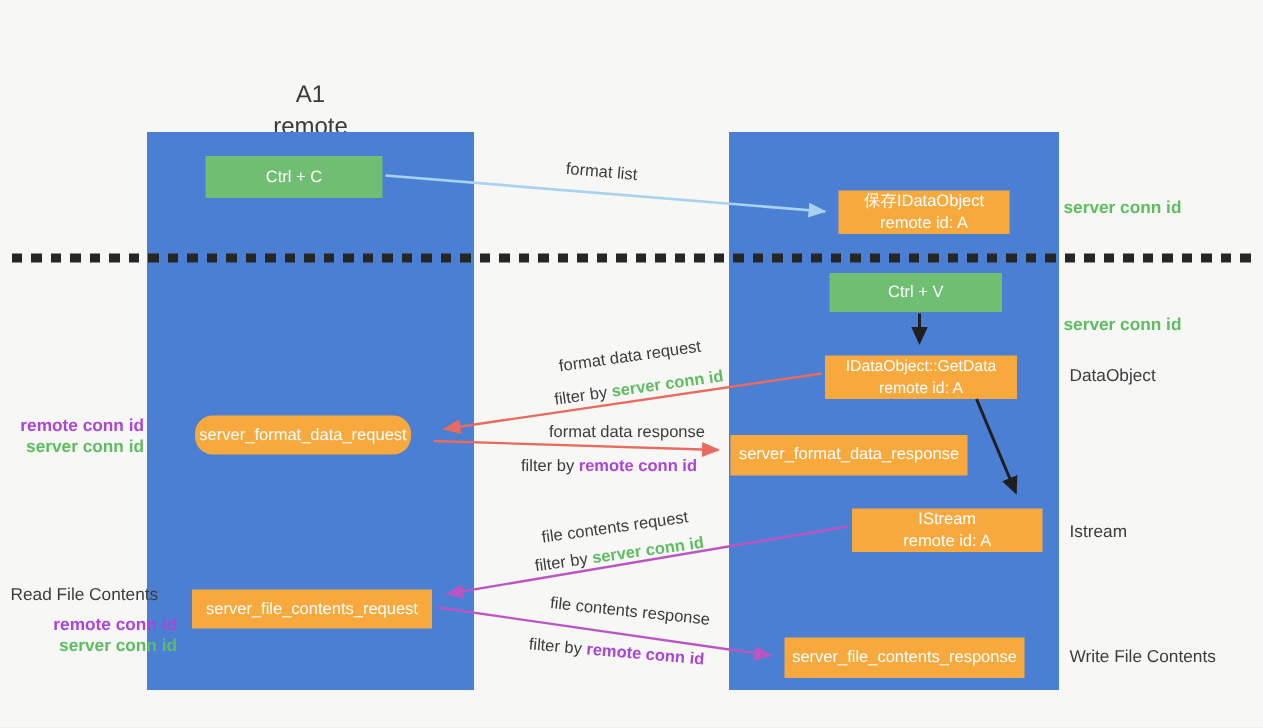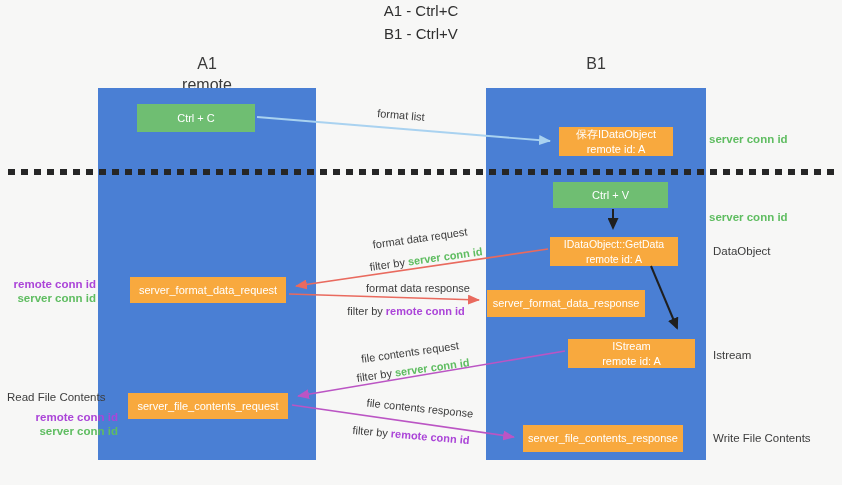--- a/index.html
+++ b/index.html
@@ -46,31 +46,26 @@
   .green-t{color:var(--text-green);font-weight:700;}
   .purple-t{color:var(--text-purple);font-weight:700;}
   .side{position:absolute;z-index:5;font-size:11.5px;white-space:nowrap;color:var(--text-dark);}
   .side.green-t{color:var(--text-green);} .side.purple-t{color:var(--text-purple);}
 </style>
 </head>
 <body>
 
 <div id="stage">
 
-  <div class="title">
-    <div>A1 - Ctrl+C</div>
-    <div>B1 - Ctrl+V</div>
-  </div>
 
   <div class="lane-header a">
     <div>A1</div>
     <div>remote</div>
   </div>
   <div class="lane-header b">
-    <div>B1</div>
   </div>
 
   <div class="lane a"></div>
   <div class="lane b"></div>
 
   <div class="divider"></div>
 
   <div class="node green" style="left:137px;top:104px;width:118px;height:28px;">
     <div>Ctrl + C</div>
   </div>
@@ -82,21 +77,21 @@
 
   <div class="node green" style="left:553px;top:182px;width:115px;height:26px;">
     <div>Ctrl + V</div>
   </div>
 
   <div class="node orange" style="left:550px;top:237px;width:128px;height:29px;font-size:10.5px;">
     <div>IDataObject::GetData</div>
     <div>remote id: A</div>
   </div>
 
-  <div class="node orange" style="left:130px;top:277px;width:156px;height:26px;">
+  <div class="node orange" style="left:130px;top:277px;width:144px;height:26px;border-radius:12px;">
     <div>server_format_data_request</div>
   </div>
 
   <div class="node orange" style="left:487px;top:290px;width:158px;height:27px;">
     <div>server_format_data_response</div>
   </div>
 
   <div class="node orange" style="left:568px;top:339px;width:127px;height:29px;">
     <div>IStream</div>
     <div>remote id: A</div>

